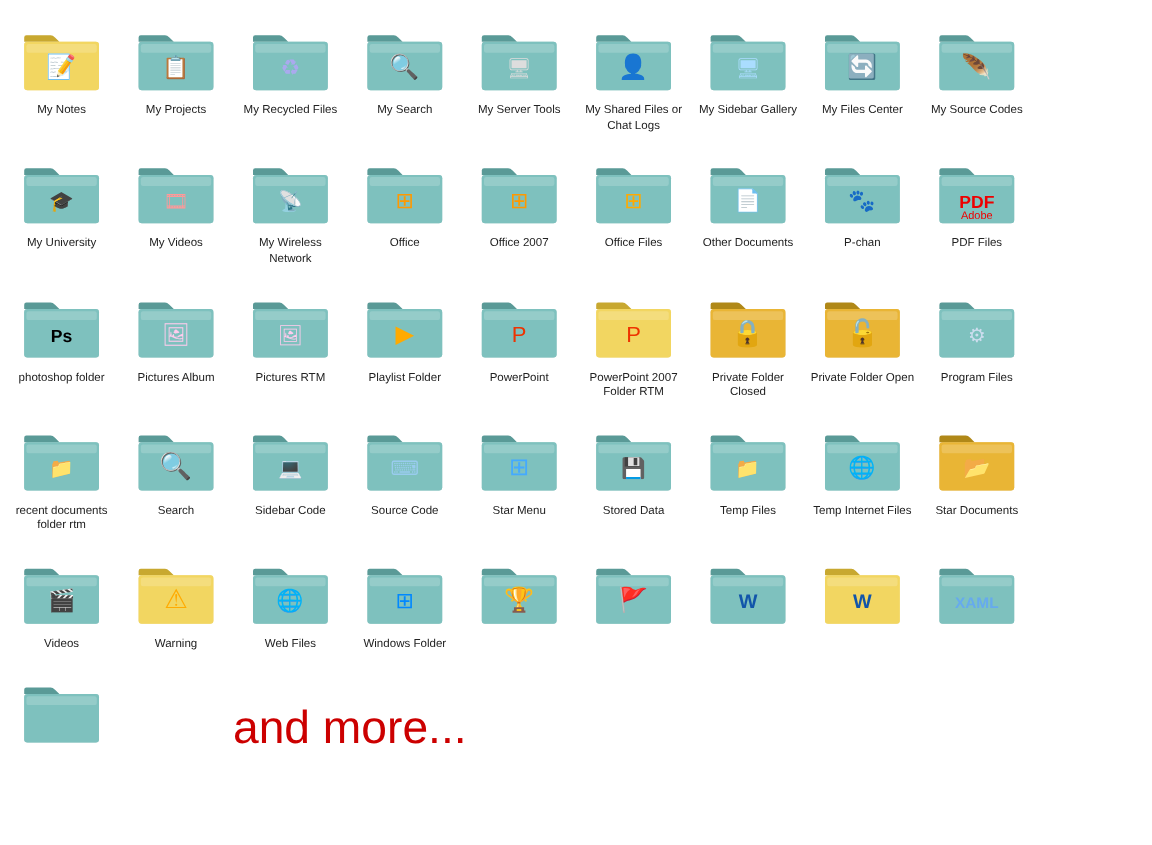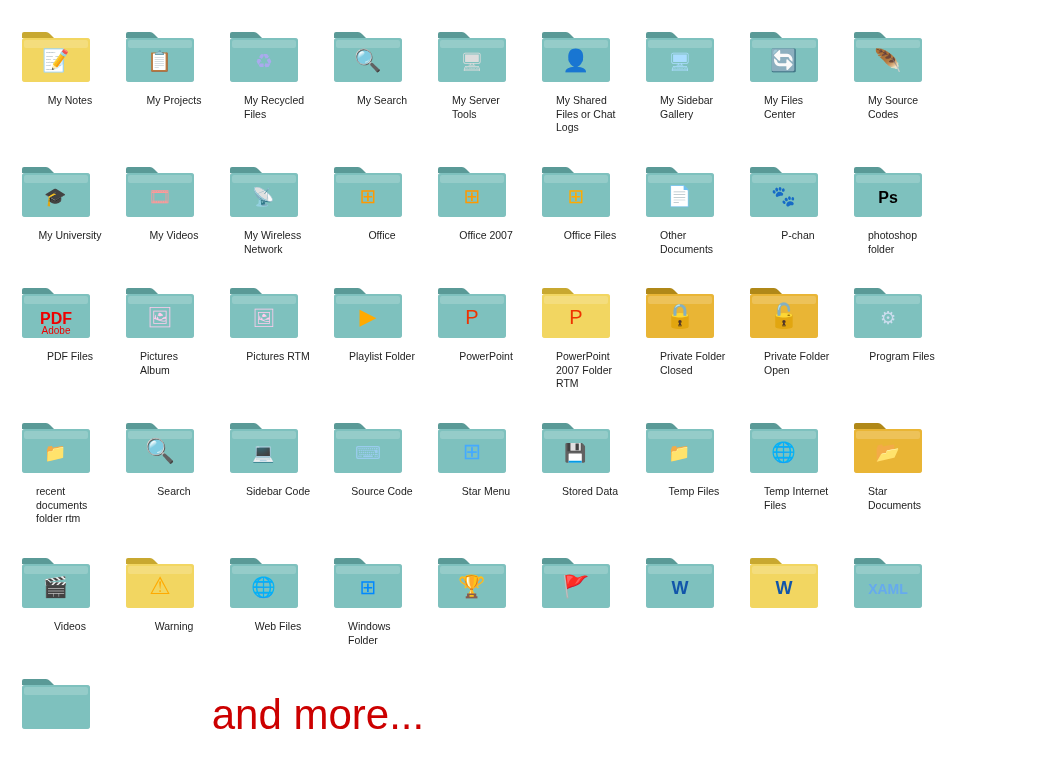--- a/index.html
+++ b/index.html
@@ -29,26 +29,25 @@
     .icon-img {
       width: 72px;
       height: 72px;
       display: flex;
       align-items: center;
       justify-content: center;
       margin-bottom: 4px;
       position: relative;
     }
     .icon-label {
-      text-align: left;
+      text-align: center;
       font-size: 10.5px;
       color: #222;
       line-height: 1.3;
       max-width: 96px;
-      margin-left: 28px;
     }
     
     .folder-svg {
       width: 72px;
       height: 60px;
     }
     .and-more {
       font-size: 42px;
       font-weight: normal;
       color: #cc0000;
@@ -358,55 +357,55 @@
         <svg class="folder-svg" viewBox="0 0 72 60" xmlns="http://www.w3.org/2000/svg">
 
     <rect x="2" y="14" width="68" height="44" rx="3" ry="3" fill="#6aaba8" opacity="0.85"></rect>
 
     <path d="M2,14 L2,10 Q2,8 4,8 L26,8 Q28,8 30,10 L34,14 Z" fill="#5a9a97"></path>
 
     <rect x="2" y="14" width="68" height="44" rx="3" ry="3" fill="#7dc5c2" opacity="0.7"></rect>
 
     <rect x="4" y="16" width="64" height="8" rx="2" ry="2" fill="white" opacity="0.18"></rect>
 
-    <text x="36" y="44" text-anchor="middle" font-size="16" fill="#000" font-weight="bold">Ps</text>
-  </svg>
-      </div>
-      <div class="icon-label">photoshop folder</div>
-    </div>
-    <div class="icon-item">
-      <div class="icon-img">
-        <svg class="folder-svg" viewBox="0 0 72 60" xmlns="http://www.w3.org/2000/svg">
-
-    <rect x="2" y="14" width="68" height="44" rx="3" ry="3" fill="#6aaba8" opacity="0.85"></rect>
-
-    <path d="M2,14 L2,10 Q2,8 4,8 L26,8 Q28,8 30,10 L34,14 Z" fill="#5a9a97"></path>
-
-    <rect x="2" y="14" width="68" height="44" rx="3" ry="3" fill="#7dc5c2" opacity="0.7"></rect>
-
-    <rect x="4" y="16" width="64" height="8" rx="2" ry="2" fill="white" opacity="0.18"></rect>
-
     <text x="36" y="44" text-anchor="middle" font-size="16" font-weight="bold" fill="#e00">PDF</text>
           <text x="36" y="54" text-anchor="middle" font-size="10" fill="#e00">Adobe</text>
   </svg>
       </div>
       <div class="icon-label">PDF Files</div>
     </div>
     <div class="icon-item">
       <div class="icon-img">
         <svg class="folder-svg" viewBox="0 0 72 60" xmlns="http://www.w3.org/2000/svg">
 
     <rect x="2" y="14" width="68" height="44" rx="3" ry="3" fill="#6aaba8" opacity="0.85"></rect>
 
     <path d="M2,14 L2,10 Q2,8 4,8 L26,8 Q28,8 30,10 L34,14 Z" fill="#5a9a97"></path>
 
     <rect x="2" y="14" width="68" height="44" rx="3" ry="3" fill="#7dc5c2" opacity="0.7"></rect>
 
     <rect x="4" y="16" width="64" height="8" rx="2" ry="2" fill="white" opacity="0.18"></rect>
 
+    <text x="36" y="44" text-anchor="middle" font-size="16" fill="#000" font-weight="bold">Ps</text>
+  </svg>
+      </div>
+      <div class="icon-label">photoshop folder</div>
+    </div>
+    <div class="icon-item">
+      <div class="icon-img">
+        <svg class="folder-svg" viewBox="0 0 72 60" xmlns="http://www.w3.org/2000/svg">
+
+    <rect x="2" y="14" width="68" height="44" rx="3" ry="3" fill="#6aaba8" opacity="0.85"></rect>
+
+    <path d="M2,14 L2,10 Q2,8 4,8 L26,8 Q28,8 30,10 L34,14 Z" fill="#5a9a97"></path>
+
+    <rect x="2" y="14" width="68" height="44" rx="3" ry="3" fill="#7dc5c2" opacity="0.7"></rect>
+
+    <rect x="4" y="16" width="64" height="8" rx="2" ry="2" fill="white" opacity="0.18"></rect>
+
     <text x="36" y="44" text-anchor="middle" font-size="20" fill="#fce">🖼</text>
   </svg>
       </div>
       <div class="icon-label">Pictures Album</div>
     </div>
     <div class="icon-item">
       <div class="icon-img">
         <svg class="folder-svg" viewBox="0 0 72 60" xmlns="http://www.w3.org/2000/svg">
 
     <rect x="2" y="14" width="68" height="44" rx="3" ry="3" fill="#6aaba8" opacity="0.85"></rect>

